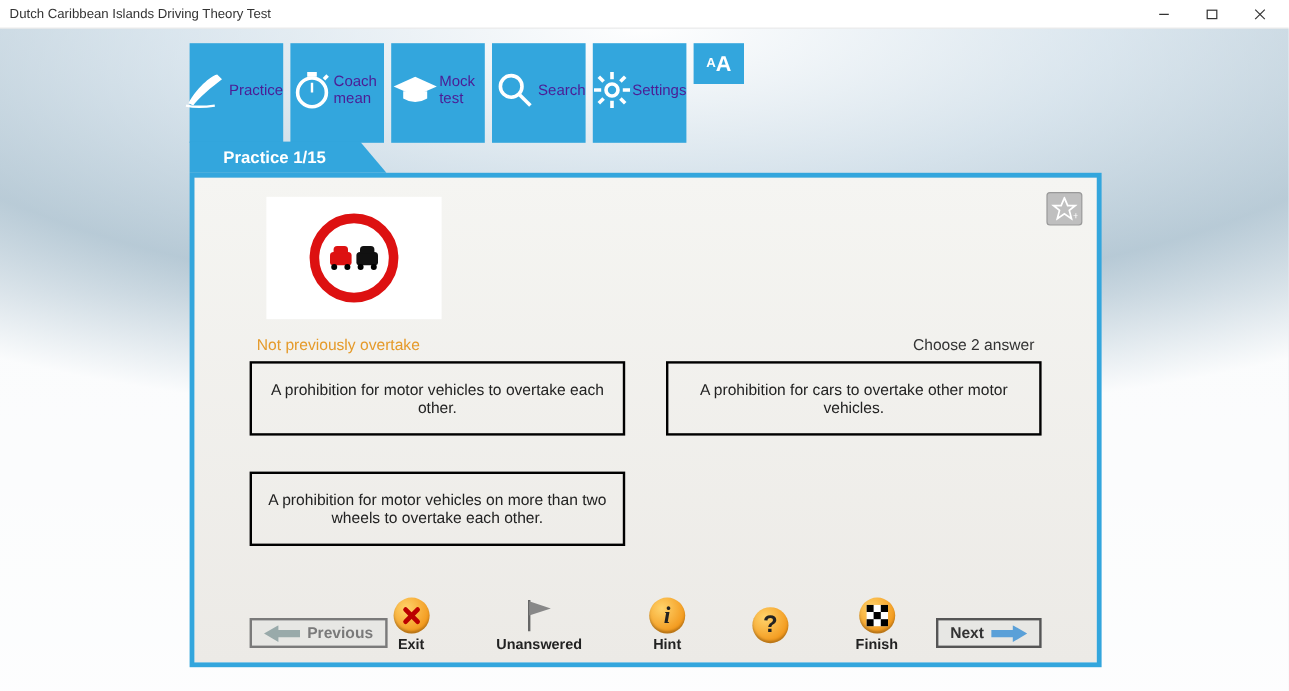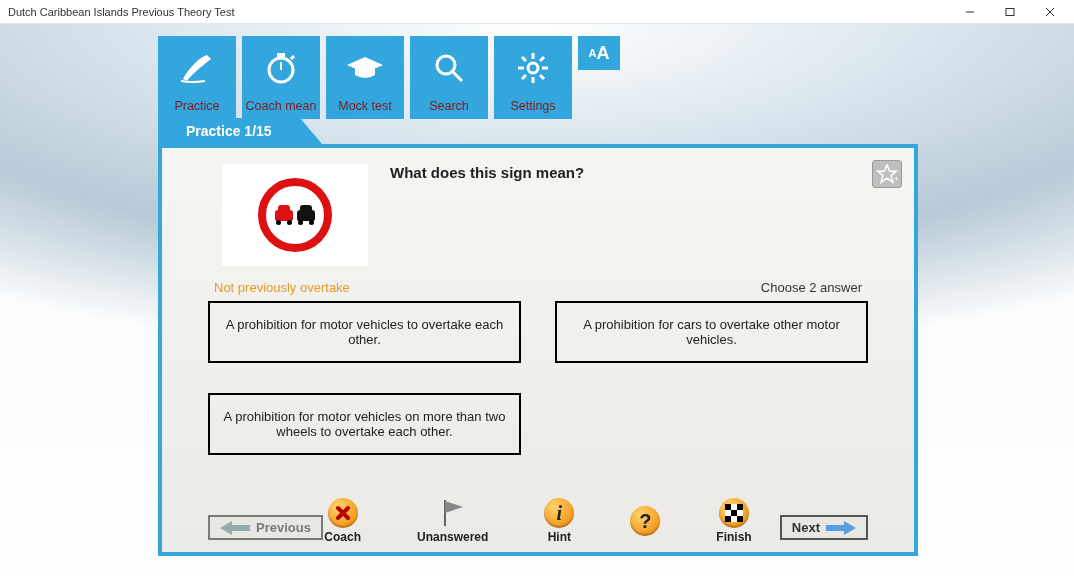--- a/index.html
+++ b/index.html
@@ -13,21 +13,21 @@
   .app-bg {
     position: relative;
     width: 100%;
     height: 552px;
     background:
       radial-gradient(ellipse 90% 60% at 50% 0%, rgba(255,255,255,0.95) 0%, rgba(210,225,235,0.6) 40%, rgba(160,185,200,0.55) 70%, rgba(255,255,255,0.9) 100%),
       linear-gradient(180deg, #e8eef3 0%, #cfdbe4 40%, #e8eef3 100%);
   }
 
   .toolbar { position: absolute; top: 12px; left: 158px; display: flex; gap: 6px; }
-  .tbtn { width: 78px; height: 83px; background: #33a6dd; color: #7f1d1d; display: flex; flex-direction: column; align-items: center; justify-content: flex-end; padding-bottom: 6px; font-size: 12.5px; cursor: pointer; }
+  .tbtn { width: 78px; height: 83px; background: #33a6dd; color: #4c1d95; display: flex; flex-direction: row; align-items: center; justify-content: flex-end; padding-bottom: 6px; font-size: 12.5px; cursor: pointer; }
   .tbtn .ticon { flex: 1; display: flex; align-items: center; justify-content: center; }
   .textsize { width: 42px; height: 34px; background: #33a6dd; color:#fff; display:flex; align-items:center; justify-content:center; font-weight:700; font-size:16px; cursor:pointer; margin-top:0; }
 
   .tab-bar { position: absolute; top: 94px; left: 158px; height: 26px; display:flex; }
   .tab-bar .tab { background:#33a6dd; color:#fff; font-weight:700; font-size:14px; padding: 4px 28px; display:flex; align-items:center; }
   .tab-bar .slant { width:0; height:0; border-top:26px solid transparent; border-left:22px solid #33a6dd; }
 
   .panel { position:absolute; top:120px; left:158px; width:760px; height:412px; border:4px solid #33a6dd; background: linear-gradient(180deg,#f5f5f2 0%, #eceae6 100%); }
 
   .qrow { display:flex; padding:16px 18px 6px 60px; gap:22px; position:relative; }
@@ -58,21 +58,21 @@
   .arrow { width:30px; height:14px; }
 
   .ficon { display:flex; flex-direction:column; align-items:center; gap:2px; font-size:12px; font-weight:700; color:#222; cursor:pointer; }
   .circle { width:30px; height:30px; border-radius:50%; background: radial-gradient(circle at 35% 30%, #ffd36b, #f39a1e 70%); display:flex; align-items:center; justify-content:center; font-weight:900; color:#222; box-shadow: inset 0 -2px 2px rgba(0,0,0,.25); }
   .flagshape{ width:30px; height:30px; display:flex; align-items:flex-start; justify-content:center }
 </style>
 </head>
 <body>
 
 <div class="titlebar">
-  <span class="title">Dutch Caribbean Islands Previous Theory Test</span>
+  <span class="title">Dutch Caribbean Islands Driving Theory Test</span>
   <div class="ctrls">
     <div class="ctrl">
       <svg width="10" height="10">
           <line x1="1" y1="5" x2="9" y2="5" stroke="#333" stroke-width="1"></line>
         </svg>
     </div>
     <div class="ctrl">
       <svg width="10" height="10">
           <rect x="1" y="1.5" width="8" height="7" fill="none" stroke="#333" stroke-width="1"></rect>
         </svg>
@@ -173,21 +173,20 @@
               <span class="wheel wl"></span>
               <span class="wheel wr"></span>
           </div>
           <div style="position:relative">
             <div class="car black"></div>
               <span class="wheel wl"></span>
               <span class="wheel wr"></span>
           </div>
         </div>
       </div>
-      <div class="question">What does this sign mean?</div>
     </div>
 
     <div class="meta-row">
       <span class="status">Not previously overtake</span>
       <span class="choose">Choose 2 answer</span>
     </div>
 
     <div class="answers">
       <div class="ans">A prohibition for motor vehicles to overtake each other.</div>
       <div class="ans">A prohibition for cars to overtake other motor vehicles.</div>
@@ -202,21 +201,21 @@
         <span>Previous</span>
       </div>
 
       <div class="ficon">
         <div class="circle">
           <svg width="16" height="16" viewBox="0 0 16 16">
               <line x1="3" y1="3" x2="13" y2="13" stroke="#b00" stroke-width="4" stroke-linecap="round"></line>
               <line x1="13" y1="3" x2="3" y2="13" stroke="#b00" stroke-width="4" stroke-linecap="round"></line>
             </svg>
         </div>
-        <span>Coach</span>
+        <span>Exit</span>
       </div>
 
       <div class="ficon">
         <div class="flagshape">
           <svg width="28" height="30" viewBox="0 0 28 30">
               <line x1="6" y1="2" x2="6" y2="28" stroke="#666" stroke-width="2"></line>
               <polygon points="6,3 24,9 6,15" fill="#888"></polygon>
             </svg>
         </div>
         <span>Unanswered</span>

